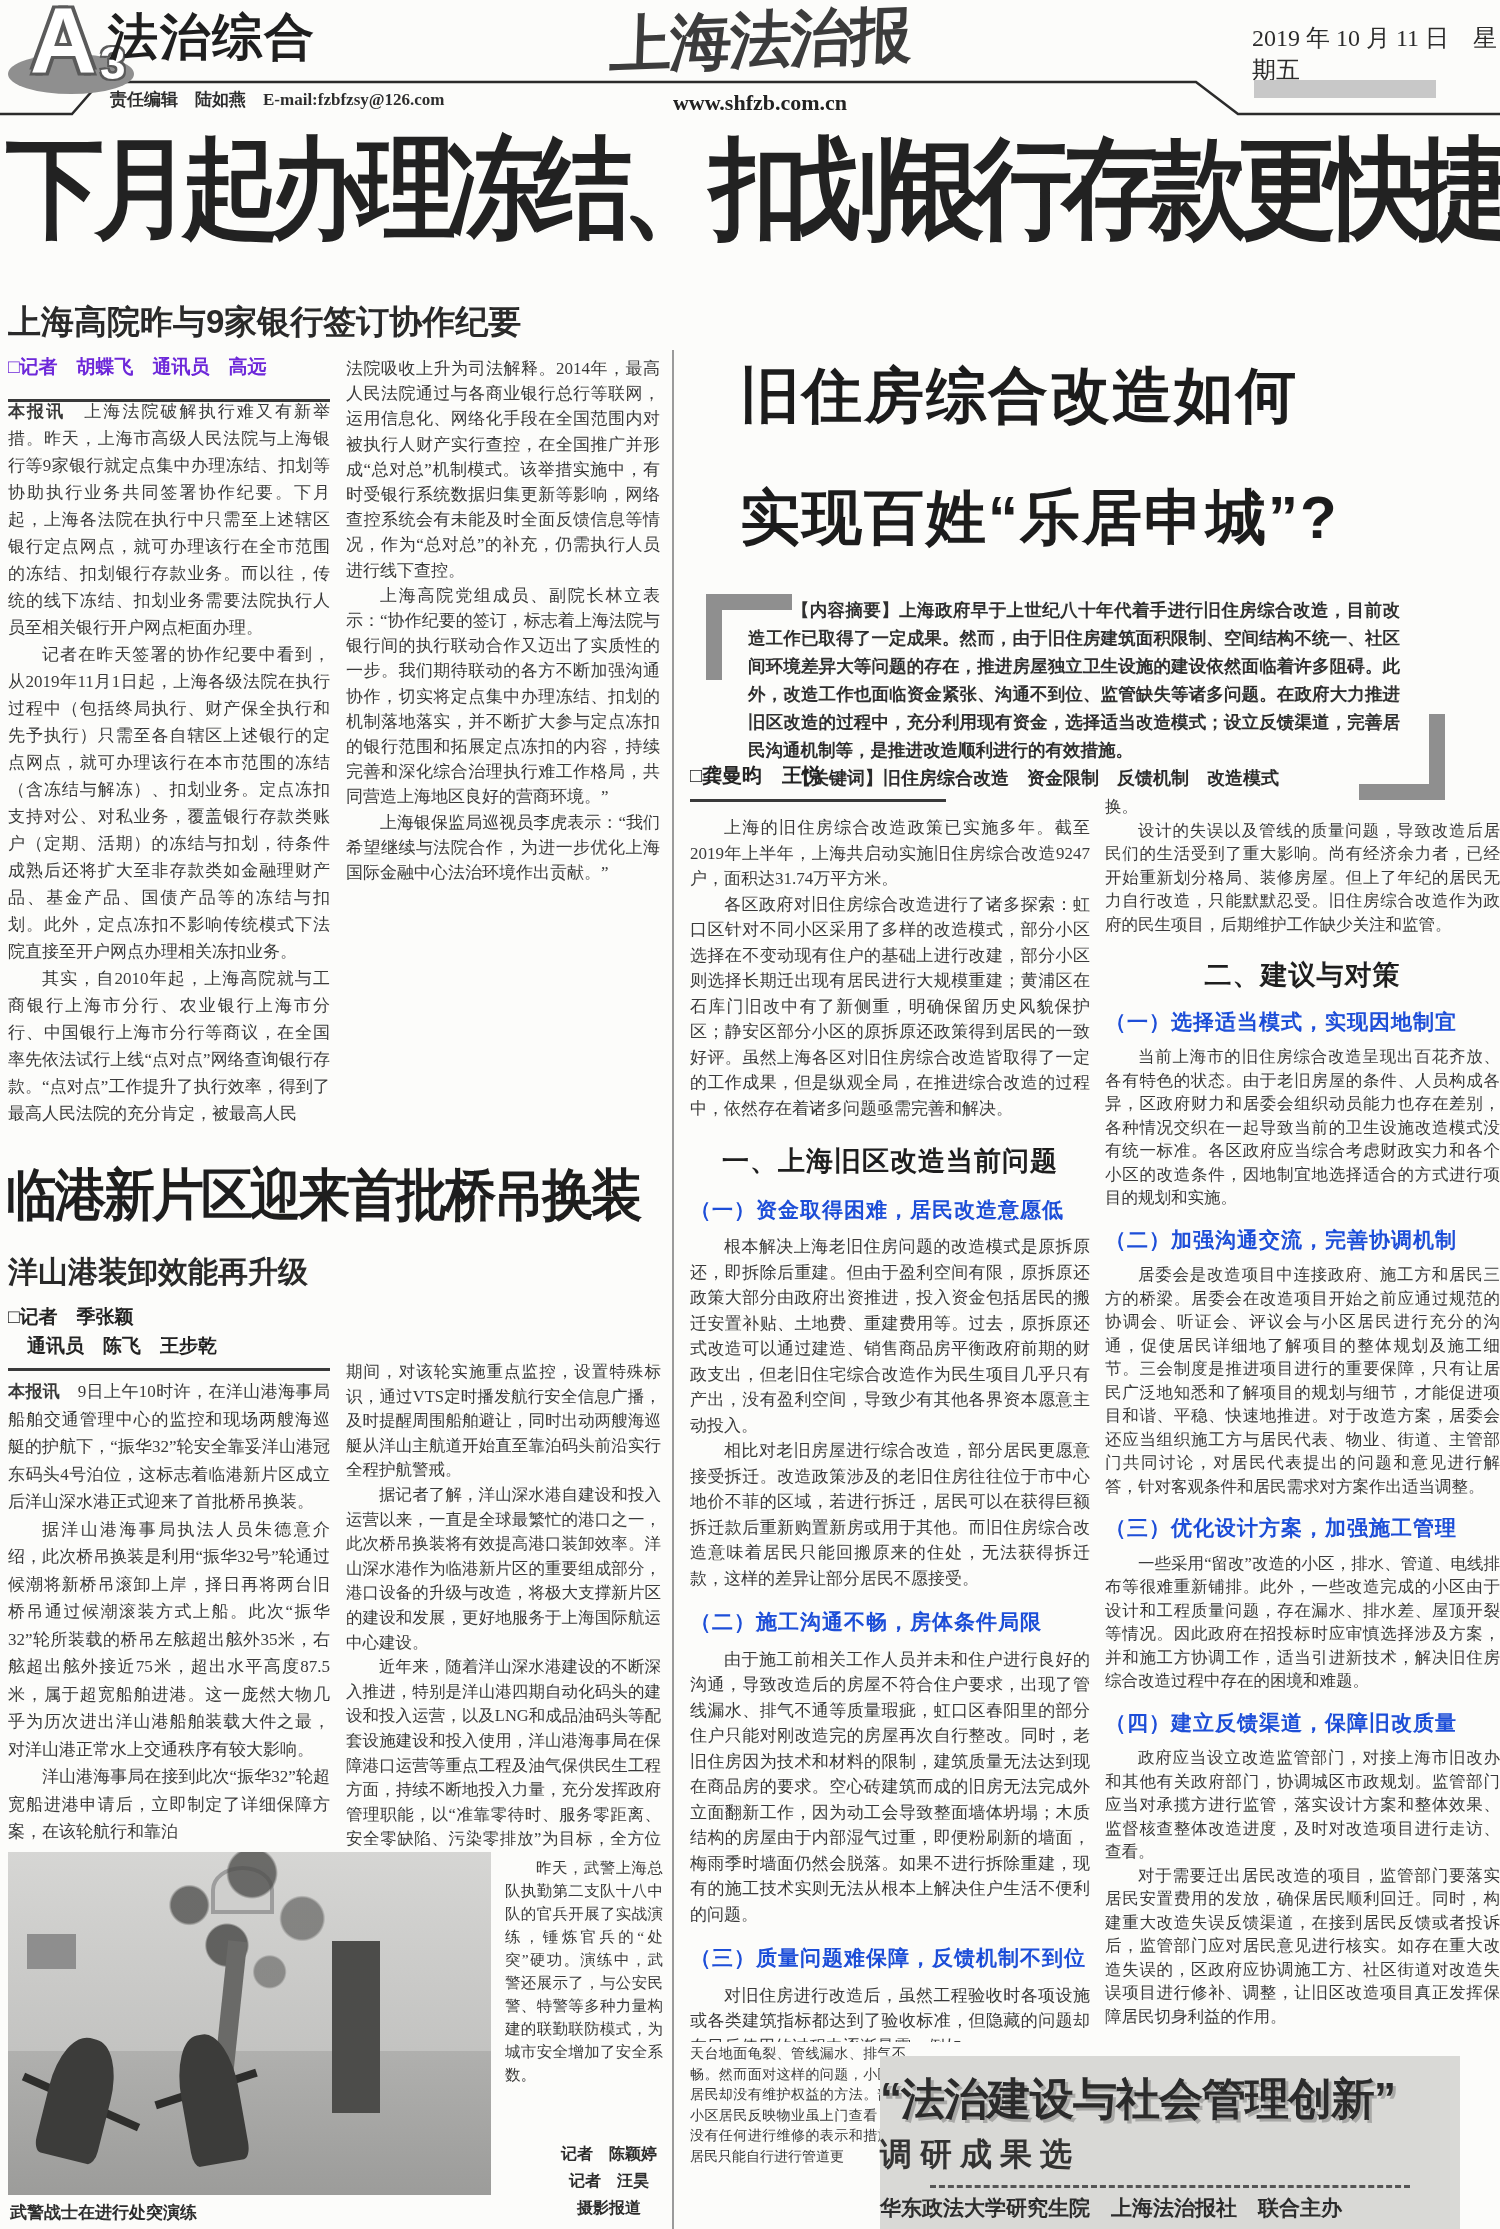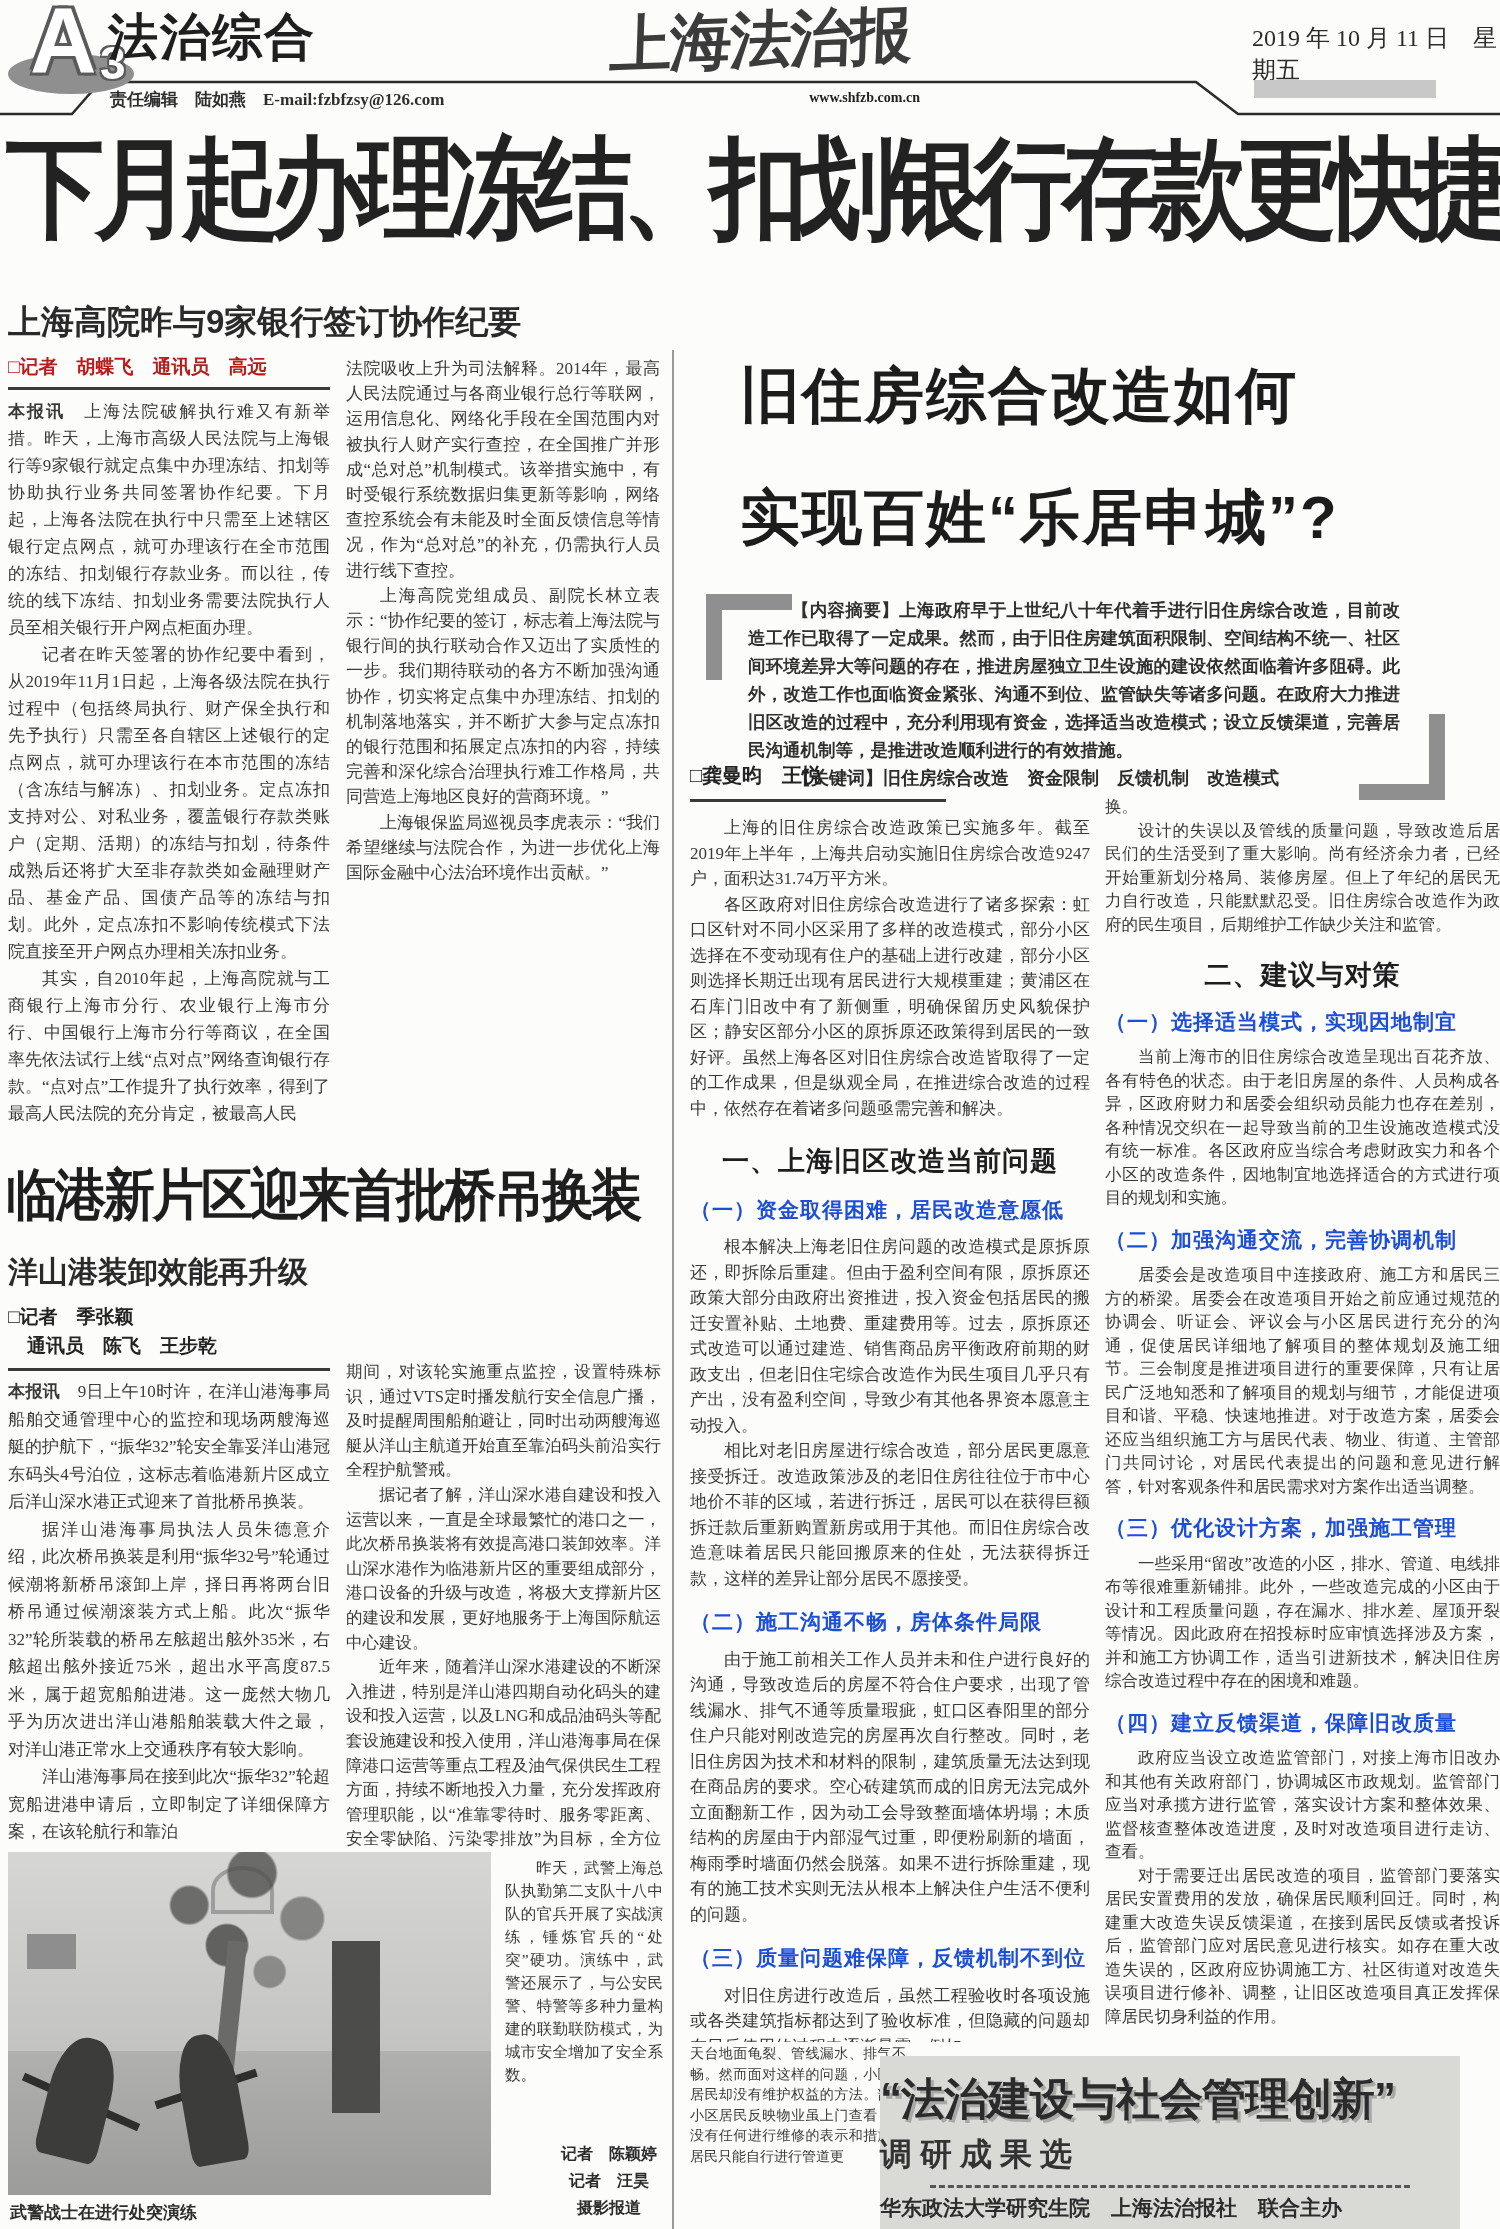--- a/index.html
+++ b/index.html
@@ -13,37 +13,37 @@
   .a3-badge { position:absolute; left:8px; top:2px; width:150px; height:110px; }
   .a3-ellipse { position:absolute; left:0; top:52px; width:126px; height:40px; background:#8f8f8f; border-radius:50%; }
   .a3-a { position:absolute; left:22px; top:-14px; font-family:"Liberation Sans",sans-serif; font-weight:900; font-size:92px; color:#fff;
           text-shadow:-3px -3px 0 #5a5a5a,3px -3px 0 #5a5a5a,-3px 3px 0 #5a5a5a,3px 3px 0 #5a5a5a; }
   .a3-num { position:absolute; left:92px; top:34px; font-family:"Liberation Sans",sans-serif; font-weight:900; font-size:46px; color:#fff;
           text-shadow:-2px -2px 0 #5a5a5a,2px -2px 0 #5a5a5a,-2px 2px 0 #5a5a5a,2px 2px 0 #5a5a5a; }
   .section-title { position:absolute; left:108px; top:4px; font-family:"Liberation Sans",sans-serif; font-weight:900; font-size:50px; color:#1f1f1f; letter-spacing:2px; }
   .editor-line { position:absolute; left:110px; top:88px; font-size:17px; font-weight:700; color:#2e2e2e; }
   .masthead { position:absolute; left:600px; top:-2px; width:320px; text-align:center; font-size:62px; font-weight:900; color:#3c3c3c;
               transform:rotate(-2deg) skewX(-4deg); letter-spacing:-2px; }
-  .website { position:absolute; left:600px; top:90px; width:320px; text-align:right; font-size:14px; font-weight:700; color:#222; }
+  .website { position:absolute; left:600px; top:90px; width:320px; text-align:center; font-size:22px; font-weight:700; color:#222; }
   .pub-date { position:absolute; left:1252px; top:22px; font-size:24px; color:#2c2c2c; }
   .date-bar { position:absolute; left:1254px; top:80px; width:182px; height:18px; background:#c8c8c8; }
 
   
   .headline1 { position:absolute; left:6px; top:116px; width:1492px; font-family:"Liberation Sans",sans-serif; font-weight:900;
                font-size:98px; letter-spacing:-10px; color:#222; white-space:nowrap; transform:scaleY(1.12); transform-origin:left top; }
   .subhead1 { position:absolute; left:8px; top:300px; font-family:"Liberation Sans",sans-serif; font-weight:700; font-size:33px; color:#2a2a2a; }
 
   .vdivider { position:absolute; left:672px; top:350px; width:2px; height:1879px; background:#9a9a9a; }
 
   
   .col { position:absolute; text-align:justify; overflow:hidden; }
   .col p { text-indent:2em; }
   .col p.noindent { text-indent:0; }
   .dateline { font-weight:700; }
-  .byline { position:absolute; font-weight:700; font-size:19px; color:#b91c1c; border-bottom:3px solid #3a3a3a; padding-bottom:7px; }
+  .byline { position:absolute; font-weight:700; font-size:19px; color:#6d28d9; border-bottom:3px solid #3a3a3a; padding-bottom:19px; }
 
   .c-a1-1 { left:8px;  top:398px; width:322px; height:760px; font-size:17px; line-height:27px; }
   .c-a1-2 { left:346px; top:356px; width:314px; height:806px; font-size:17px; line-height:25.2px; }
 
   
   .headline2 { position:absolute; left:6px; top:1158px; font-family:"Liberation Sans",sans-serif; font-weight:900; font-size:56px;
                letter-spacing:-3px; color:#1e1e1e; white-space:nowrap; transform:scaleX(0.92); transform-origin:left top; }
   .subhead2 { position:absolute; left:8px; top:1252px; font-family:"Liberation Sans",sans-serif; font-weight:700; font-size:30px; color:#2a2a2a; }
   .byline2 { position:absolute; left:8px; top:1302px; width:322px; font-weight:700; font-size:19px; color:#232323;
              border-bottom:3px solid #3a3a3a; padding-bottom:8px; line-height:29px; }

